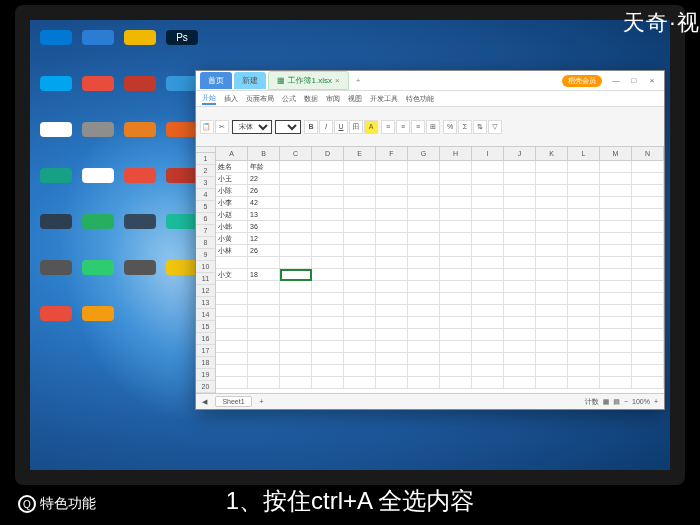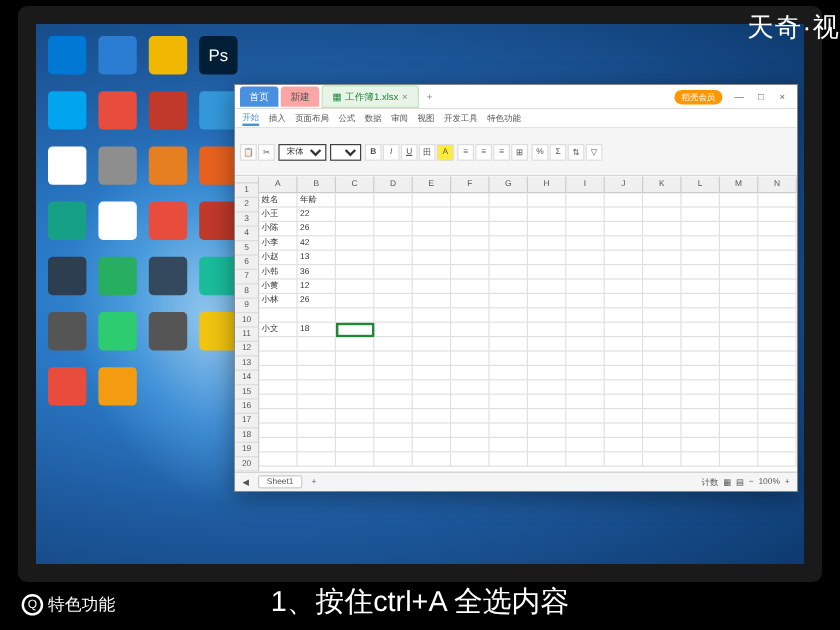--- a/index.html
+++ b/index.html
@@ -1,33 +1,33 @@
 <!DOCTYPE html>
 <html><head>
 <meta charset="utf-8">
 <style>
 *{margin:0;padding:0;box-sizing:border-box;font-family:"Microsoft YaHei",Arial,sans-serif}
 body{width:700px;height:525px;background:#000;position:relative;overflow:hidden}
 .monitor{position:absolute;top:5px;left:15px;right:15px;bottom:40px;background:#1a1a1a;border-radius:8px;padding:15px}
 .screen{width:100%;height:100%;background:radial-gradient(ellipse at 30% 50%,#4a9fd8 0%,#2b7bc8 30%,#1e5a9e 60%,#0d3a6e 100%);position:relative;overflow:hidden}
 .water{position:absolute;left:5%;top:20%;width:35%;height:70%;background:radial-gradient(ellipse,rgba(200,230,255,0.6) 0%,rgba(100,180,240,0.4) 40%,transparent 70%);border-radius:50% 40% 45% 50%;transform:rotate(-15deg)}
 .desktop-icons{position:absolute;top:10px;left:10px;display:grid;grid-template-columns:repeat(4,38px);grid-auto-rows:42px;gap:4px}
-.di{width:32px;height:32px;border-radius:4px;display:flex;align-items:center;justify-content:center;font-size:14px;color:#fff;cursor:pointer}
+.di{width:32px;height:15px;border-radius:4px;display:flex;align-items:center;justify-content:center;font-size:10px;color:#fff;cursor:pointer}
 .di1{background:#0078d4}.di2{background:#2b7cd3}.di3{background:#f0b800}.di4{background:#001e36}
 .di5{background:#00a4ef}.di6{background:#e74c3c}.di7{background:#c0392b}.di8{background:#3498db}
 .di9{background:#fff;color:#333}.di10{background:#8e8e8e}.di11{background:#e67e22}.di12{background:#e8611f}
 .di13{background:#16a085}.di14{background:#fff;color:#07c160}.di15{background:#e74c3c}.di16{background:#c0392b}
 .di17{background:#2c3e50}.di18{background:#27ae60}.di19{background:#34495e}.di20{background:#1abc9c}
 .di21{background:#555}.di22{background:#2ecc71}.di23{background:#555}.di24{background:#f1c40f}
 .di25{background:#e74c3c}.di26{background:#f39c12}
 .wps{position:absolute;top:50px;left:165px;width:470px;height:340px;background:#fff;border:1px solid #888;box-shadow:0 4px 20px rgba(0,0,0,0.4);display:flex;flex-direction:column;font-size:8px}
 .wps-title{height:20px;background:#fff;border-bottom:1px solid #ddd;display:flex;align-items:center;padding:0 4px;gap:2px}
 .tab{padding:3px 8px;font-size:8px;border-radius:3px 3px 0 0}
 .tab.home{background:#4a90e2;color:#fff}
-.tab.doc{background:#fca5a5;color:#555}
+.tab.doc{background:#7dd3fc;color:#555}
 .tab.file{background:#e8f4e8;color:#22863a;border:1px solid #bde5bd;display:flex;align-items:center;gap:3px}
 .tab.add{padding:3px 5px;color:#888}
 .win-ctrl{margin-left:auto;display:flex;gap:2px;align-items:center}
 .wc{width:16px;height:14px;display:flex;align-items:center;justify-content:center;font-size:8px;color:#666;cursor:pointer}
 .premium{background:#ff9800;color:#fff;padding:1px 6px;border-radius:8px;font-size:7px;margin-right:4px}
 .ribbon-tabs{height:16px;background:#fff;border-bottom:1px solid #ddd;display:flex;align-items:center;padding:0 6px;gap:8px;font-size:7px;color:#555}
 .ribbon-tabs span{cursor:pointer}
 .ribbon-tabs .active{color:#4a90e2;border-bottom:2px solid #4a90e2}
 .toolbar{height:40px;background:#f5f5f5;border-bottom:1px solid #ccc;display:flex;align-items:center;padding:2px 4px;gap:3px;flex-wrap:wrap}
 .tb-group{display:flex;align-items:center;gap:1px}

